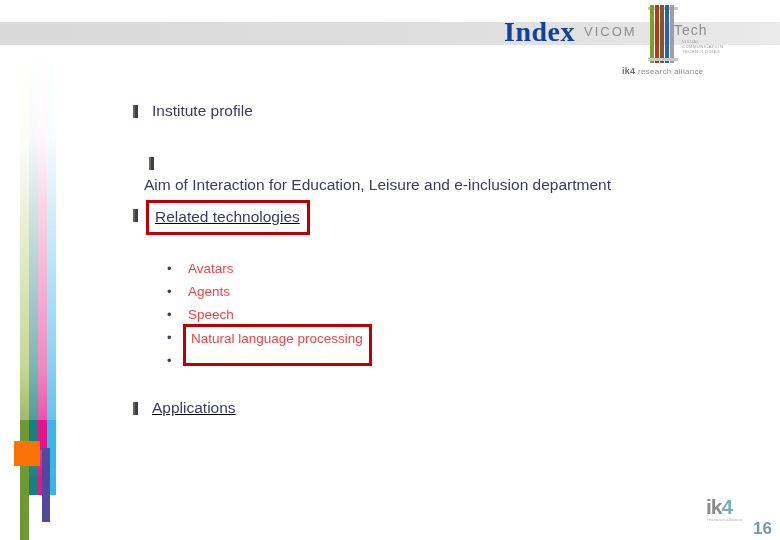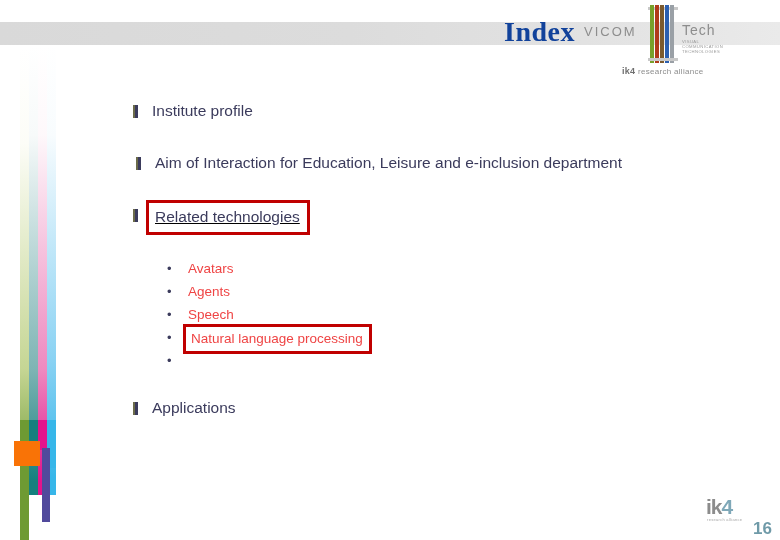--- a/index.html
+++ b/index.html
@@ -98,21 +98,21 @@
   }
   .vicom-word {
     position: absolute;
     left: 2px; top: 22px;
     font-size: 13px;
     letter-spacing: 2px;
     color: #8d8d8d;
   }
   .vicom-tech {
     position: absolute;
-    left: 100px; top: 20px;
+    left: 92px; top: 20px;
     font-size: 14px;
     letter-spacing: 1px;
     color: #8d8d8d;
   }
   .vicom-sub {
     position: absolute;
     left: 100px; top: 37px;
     font-size: 4.2px;
     line-height: 5.2px;
     letter-spacing: 0.4px;
@@ -209,21 +209,21 @@
     font-size: 13px;
     line-height: 21px;
   }
   .sub-text {
     color: #ef4444;
     font-size: 13.5px;
     line-height: 21px;
     white-space: nowrap;
   }
   .sub-text.boxed {
-    padding: 1px 6px 2px 5px;
+    padding: 1px 6px 14px 5px;
     margin: -3px 0 0 -5px;
     text-align: center;
   }
 
   
   .ini-logo {
     position: absolute;
     left: 2px; top: 487px;
     width: 80px; height: 53px;
   }
@@ -350,21 +350,21 @@
     </div>
   </div>
 
   <div class="content">
 
     <div class="lvl1" style="left:128px; top:10px;">
       <div class="lvl1-marker"><span class="marker-glyph"></span></div>
       <div class="lvl1-text">Institute profile</div>
     </div>
 
-    <div class="lvl1" style="left:131px; top:62px;">
+    <div class="lvl1" style="left:144px; top:62px;flex-direction:column;">
       <div class="lvl1-marker"><span class="marker-glyph"></span></div>
       <div class="lvl1-text">Aim of Interaction for Education, Leisure  and e-inclusion department</div>
     </div>
 
     <div class="lvl1" style="left:128px; top:114px;text-decoration:underline;">
       <div class="lvl1-marker"><span class="marker-glyph"></span></div>
       <div class="lvl1-text boxed">Related technologies</div>
     </div>
 
     <div class="sublist">
@@ -382,21 +382,21 @@
       </div>
       <div class="sub-item">
         <div class="sub-dot">•</div>
         <div class="sub-text boxed">Natural language processing</div>
       </div>
       <div class="sub-item">
         <div class="sub-dot">•</div>
       </div>
     </div>
 
-    <div class="lvl1" style="left:128px; top:307px;">
+    <div class="lvl1" style="left:128px; top:307px;text-decoration:underline;">
       <div class="lvl1-marker"><span class="marker-glyph"></span></div>
       <div class="lvl1-text">Applications</div>
     </div>
 
   </div>
 
 
   <div class="ik4-corner">
     <div class="ik4-mark"><span>ik</span><span class="four">4</span></div>
     <div class="ik4-sub">research alliance</div>

